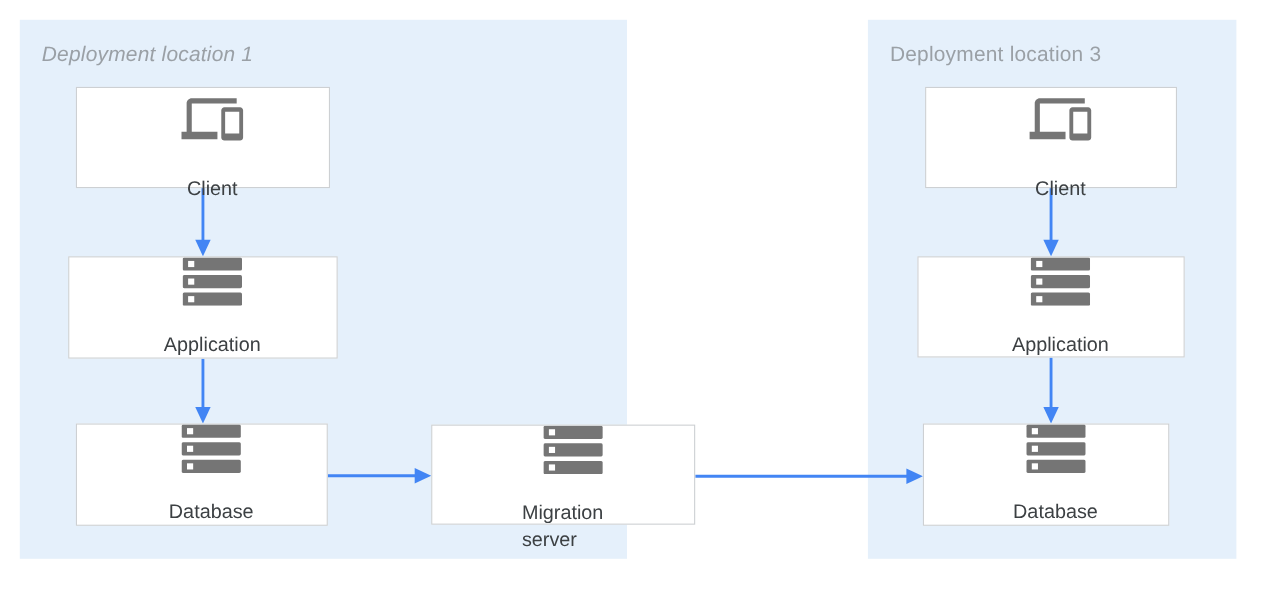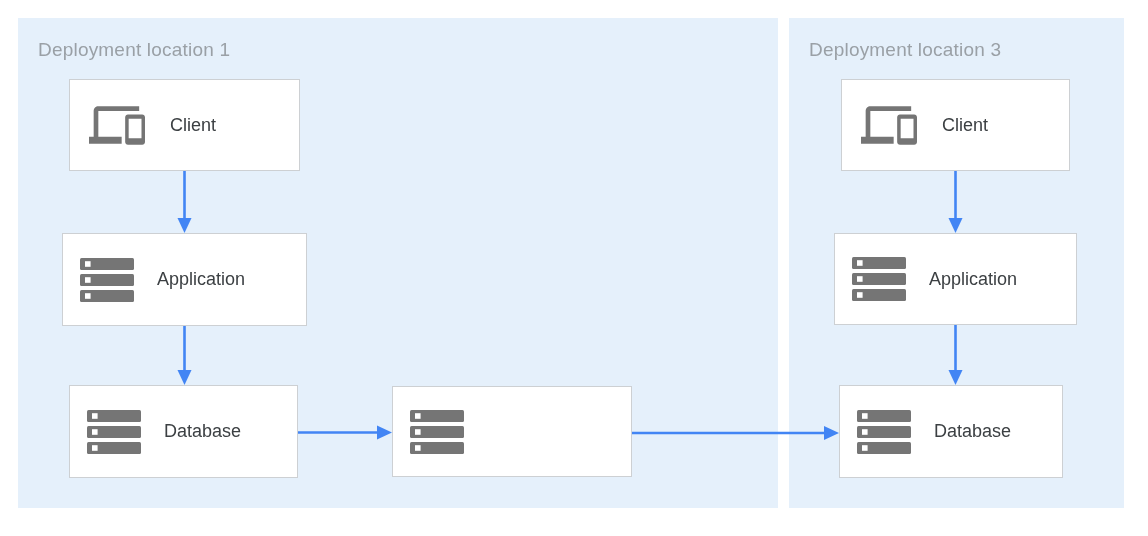--- a/index.html
+++ b/index.html
@@ -7,39 +7,40 @@
     position:relative;
     width:1148px;height:536px;
     background:#ffffff;
     font-family:"Liberation Sans","DejaVu Sans",sans-serif;
     overflow:hidden;
   }
   .region{
     position:absolute;
     background:#E5F0FB;
   }
-  .region--1{left:18px;top:18px;width:760px;height:490px;}
+  .region--1{left:18px;top:18px;width:552px;height:490px;font-style:italic;}
   .region--2{left:789px;top:18px;width:335px;height:490px;}
   .region-label{
     position:absolute;
     left:20px;top:21px;
     font-size:19px;
     color:#9AA0A6;
     letter-spacing:.2px;
     white-space:nowrap;
   }
   .node{
     position:absolute;
     background:#ffffff;
     border:1px solid #CDD0D3;
     box-sizing:border-box;
     display:flex;
     align-items:center;
     padding-left:17px;
     gap:23px;
+    flex-direction:column;
   }
   .node-label{
     font-size:18px;
     color:#3C4043;
     line-height:1.35;
   }
   .node--client1{left:69px;top:79px;width:231px;height:92px;}
   .node--app1{left:62px;top:233px;width:245px;height:93px;}
   .node--db1{left:69px;top:385px;width:229px;height:93px;}
   .node--migration{left:392px;top:386px;width:240px;height:91px;}
@@ -149,20 +150,21 @@
           <rect x="0" y="16" width="54" height="12" rx="1.5"></rect>
           <rect x="0" y="32" width="54" height="12" rx="1.5"></rect>
         </g>
         <g fill="#ffffff">
           <rect x="5" y="3.2" width="5.6" height="5.6"></rect>
           <rect x="5" y="19.2" width="5.6" height="5.6"></rect>
           <rect x="5" y="35.2" width="5.6" height="5.6"></rect>
         </g>
       </svg>
     </span>
+    <span class="node-label">Migration server</span>
   </div>
 
   <div class="node node--client2">
     <span class="icon">
       <svg width="60" height="56" viewBox="0 0 24 24" fill="#757575">
         <path d="M4 6h17.5V4H4c-1.1 0-2 .9-2 2v11H0v3h14v-3H4V6z"></path>
         <path fill-rule="evenodd" d="M16.7 7.5h6.1c.66 0 1.2.54 1.2 1.2v10.6c0 .66-.54 1.2-1.2 1.2h-6.1c-.66 0-1.2-.54-1.2-1.2V8.7c0-.66.54-1.2 1.2-1.2zm.3 1.8v8.4h5.5V9.3H17z"></path>
       </svg>
     </span>
     <span class="node-label">Client</span>

